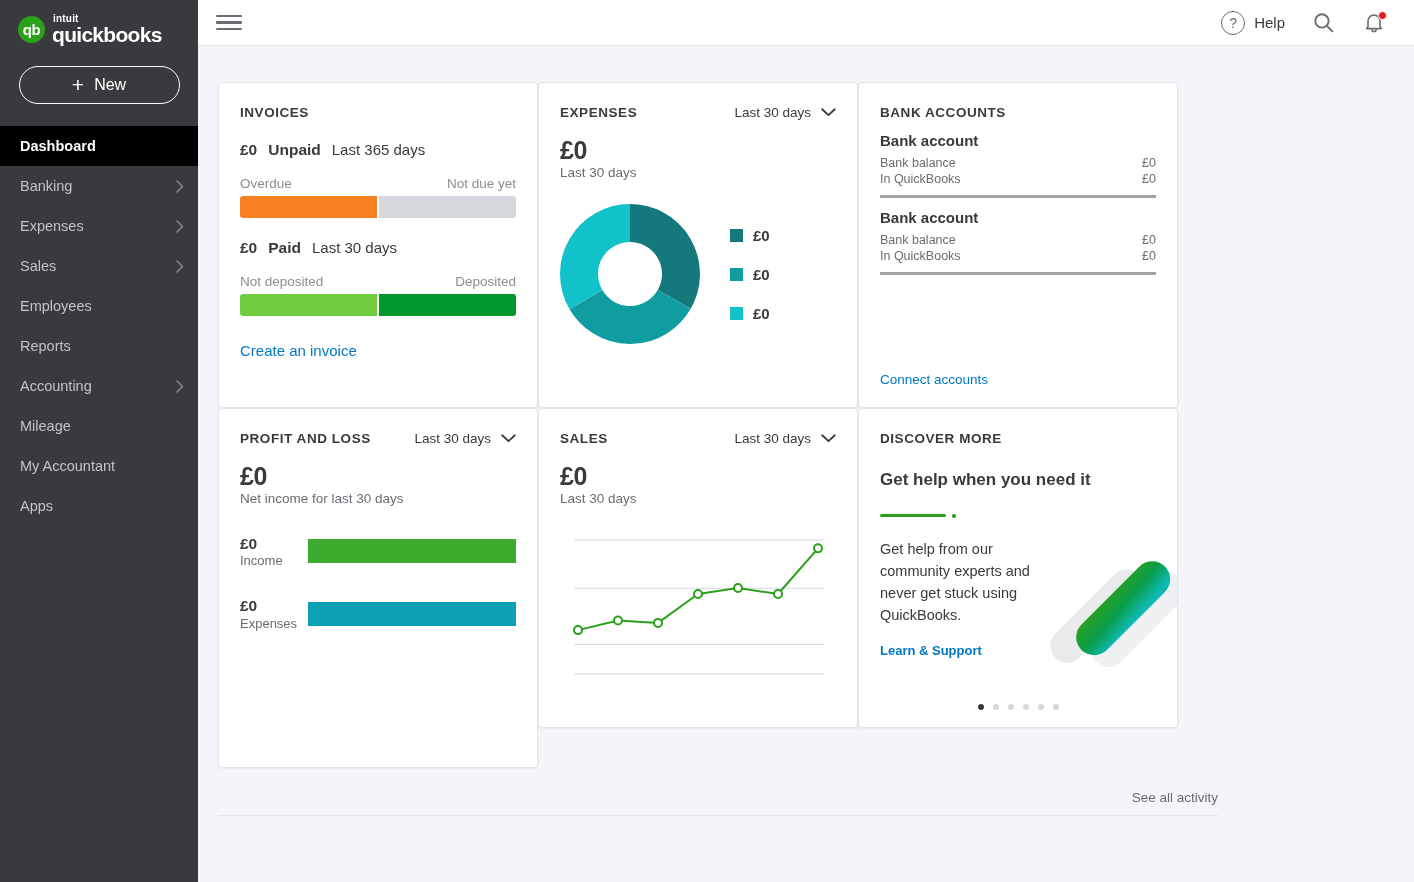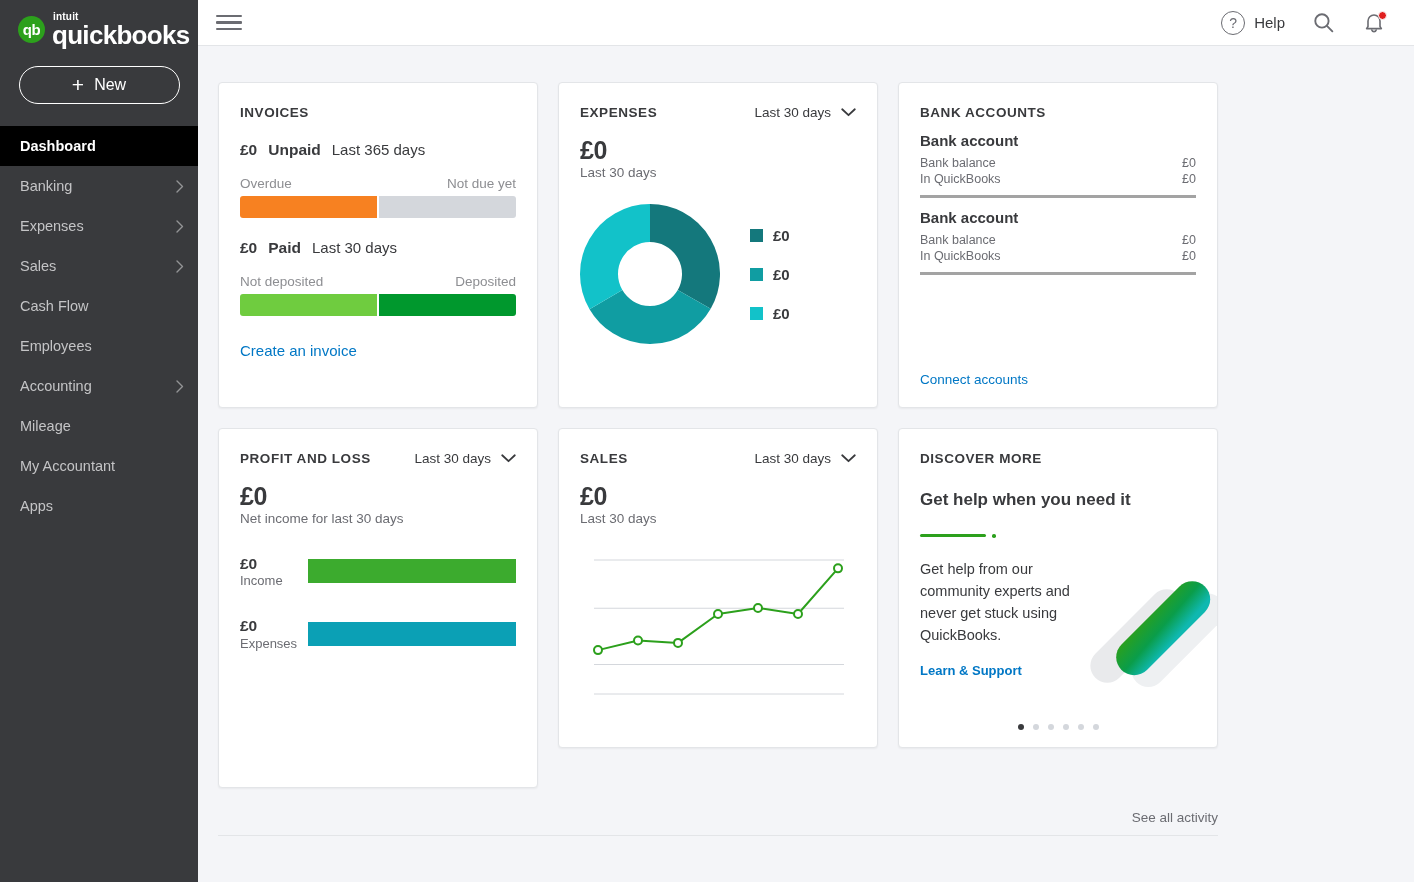--- a/index.html
+++ b/index.html
@@ -19,21 +19,21 @@
   .brand { display: flex; align-items: center; gap: 7px; padding: 13px 0 0 18px; height: 46px; }
   .qb-mark {
     width: 27px; height: 27px; border-radius: 50%;
     background: #2ca01c; color: #fff;
     font-weight: bold; font-size: 15px;
     display: flex; align-items: center; justify-content: center;
     letter-spacing: -0.5px; flex: 0 0 27px;
   }
   .brand-text { display: flex; flex-direction: column; line-height: 1; }
   .brand-intuit { color: #fff; font-size: 10px; font-weight: bold; letter-spacing: .2px; margin-bottom: 1px; margin-left: 1px; }
-  .brand-qb { color: #fff; font-size: 26px; font-weight: bold; letter-spacing: -0.7px; line-height: 0.95; }
+  .brand-qb { color: #fff; font-size: 21px; font-weight: bold; letter-spacing: -0.7px; line-height: 0.95; }
 
   .new-btn {
     margin: 20px auto 0; width: 161px; height: 38px;
     border: 1.5px solid #fff; border-radius: 19px; background: transparent;
     color: #fff; font-size: 16px; font-family: inherit;
     display: flex; align-items: center; justify-content: center; gap: 10px;
     cursor: pointer;
   }
   .new-plus { font-size: 21px; font-weight: 300; line-height: 1; margin-top: -2px; }
 
@@ -63,21 +63,21 @@
   }
   .help-label { color: #393a3d; font-size: 15px; }
   .icon-btn { cursor: pointer; position: relative; display: flex; align-items: center; }
   .bell-dot {
     position: absolute; right: -1px; top: 0px; width: 9px; height: 9px;
     background: #e01e1e; border-radius: 50%; border: 1.5px solid #fff;
   }
 
   
   .content { padding: 36px 196px 0 20px; }
-  .grid { display: grid; grid-template-columns: 320px 320px 320px; gap: 20px; }
+  .grid { display: grid; grid-template-columns: 320px 320px 320px; }
   .card {
     background: #fff; border: 1px solid #e3e5e8; border-radius: 4px;
     box-shadow: 0 1px 2px rgba(0,0,0,.05);
     padding: 22px 21px 18px; position: relative;
   }
   .card-title {
     font-size: 13.5px; font-weight: bold; color: #393a3d;
     letter-spacing: .55px; text-transform: uppercase;
   }
   .card-head { display: flex; align-items: flex-start; justify-content: space-between; }
@@ -191,24 +191,24 @@
         </div>
         <div class="nav-item">
           <span>Sales</span>
           <span class="chev">
             <svg width="8" height="13" viewBox="0 0 8 13">
               <path d="M1 1l5.5 5.5L1 12" fill="none" stroke="#c4c4c6" stroke-width="1.4" stroke-linecap="round" stroke-linejoin="round"></path>
             </svg>
           </span>
         </div>
         <div class="nav-item">
-          <span>Cash Flow</span>
-        </div>
-        <div class="nav-item">
           <span>Employees</span>
+        </div>
+        <div class="nav-item">
+          <span>Reports</span>
         </div>
         <div class="nav-item">
           <span>Accounting</span>
           <span class="chev">
             <svg width="8" height="13" viewBox="0 0 8 13">
               <path d="M1 1l5.5 5.5L1 12" fill="none" stroke="#c4c4c6" stroke-width="1.4" stroke-linecap="round" stroke-linejoin="round"></path>
             </svg>
           </span>
         </div>
         <div class="nav-item">

